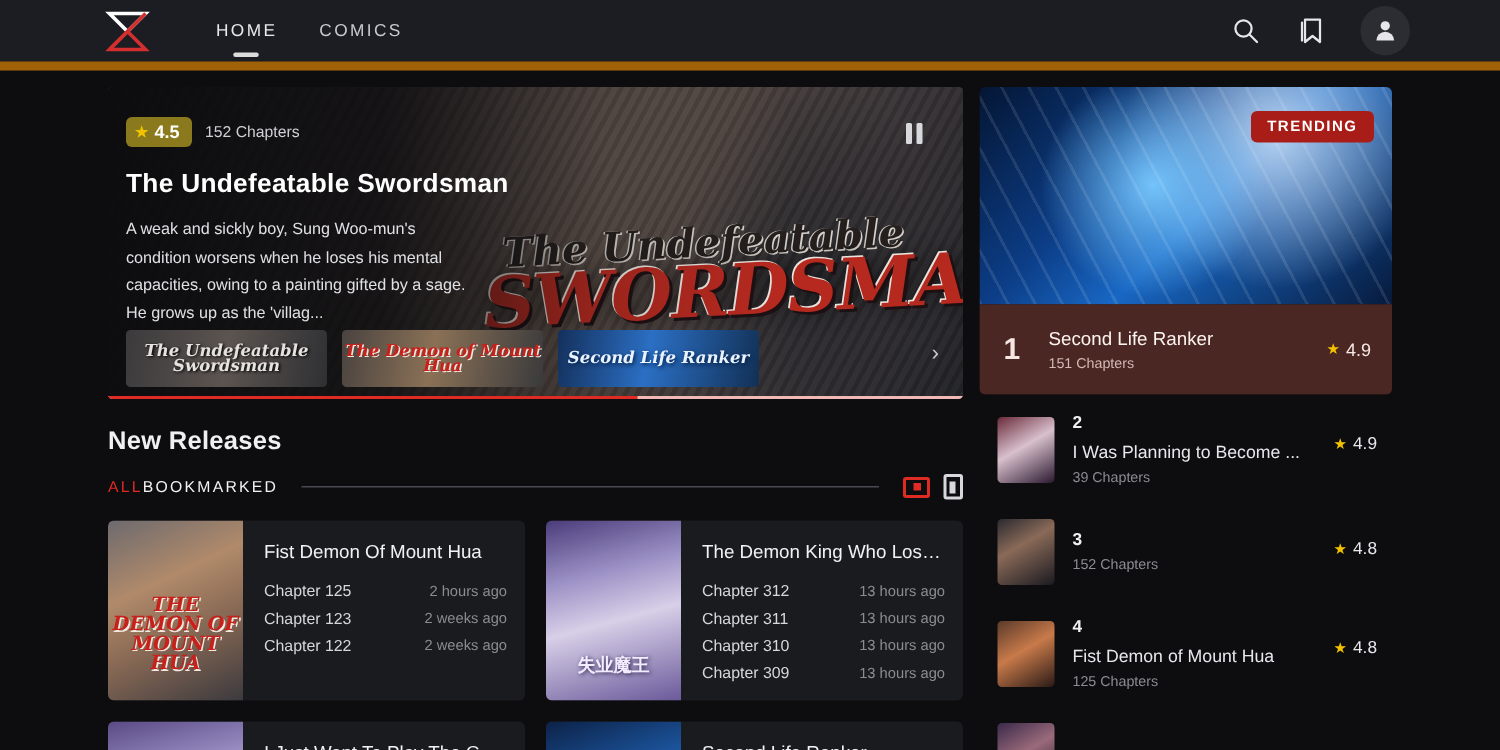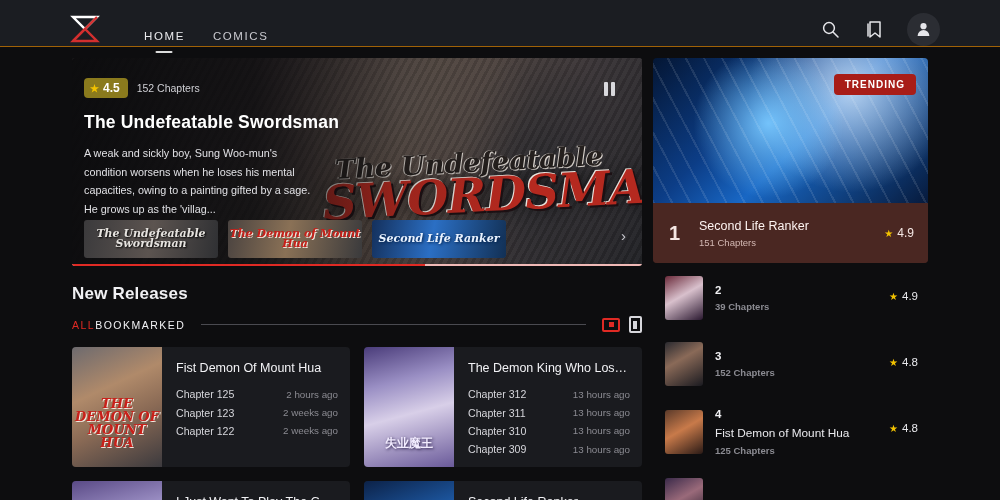--- a/index.html
+++ b/index.html
@@ -9,22 +9,22 @@
     background: #0b0b0d;
     font-family: "Liberation Sans", sans-serif;
     overflow: hidden;
   }
   .app { position: relative; width: 1000px; height: 500px; background: #0d0d0f; }
 
   
   .header {
     position: absolute; top: 0; left: 0; width: 1000px; height: 47px;
     background: #1b1d22;
-    display: flex; align-items: flex-end;
-    border-bottom: 1px solid #a16207;
+    display: flex; align-items: center;
+    border-bottom: 6px solid #a16207;
   }
   .logo-wrap { width: 46px; margin-left: 62px; display: flex; align-items: center; justify-content: center; }
   .nav { display: flex; align-items: center; margin-left: 22px; gap: 0; }
   .nav-item {
     position: relative;
     color: #e9e9ec; font-size: 11.5px; letter-spacing: 1.6px;
     padding: 4px 14px; cursor: pointer; font-weight: 400;
   }
   .nav-item.dim { color: #c9c9cf; }
   .nav-underline {
@@ -234,21 +234,21 @@
     display: flex; align-items: center; gap: 12px; padding: 11px 10px 11px 12px; cursor: pointer;
   }
   .ti-cover { width: 38px; height: 44px; border-radius: 3px; flex: none; }
   .tc1 { background: linear-gradient(150deg,#6a2a3a,#d8c0cc 45%,#2a1830); }
   .tc2 { background: linear-gradient(150deg,#2a2a30,#8a6a58 40%,#1a1a20); }
   .tc3 { background: linear-gradient(150deg,#5a3a2a,#c87a4a 45%,#2a1a16); }
   .tc4 { background: linear-gradient(150deg,#3a2a4a,#9a6a7a 45%,#1a1424); }
   .ti-mid { flex: 1; min-width: 0; }
   .ti-rank { color: #f0f0f3; font-size: 11.5px; font-weight: bold; }
   .ti-title { color: #e8e8ec; font-size: 11.8px; margin-top: 6px; white-space: nowrap; overflow: hidden; text-overflow: ellipsis; }
-  .ti-sub { color: #8b8b92; font-size: 9.5px; margin-top: 5px; font-weight: bold; }
+  .ti-sub { color: #8b8b92; font-size: 9.5px; margin-top: 5px; }
   .ti-rate { color: #e8e8ec; font-size: 11.5px; display: flex; align-items: center; gap: 4px; align-self: flex-start; margin-top: 14px; }
   .star { color: #f2c200; font-size: 10px; }
 </style>
 </head>
 <body>
 
 <div class="app">
 
   <div class="header">
     <div class="logo-wrap">
@@ -435,20 +435,21 @@
           </div>
         </div>
       </div>
 
       <div class="trend-list">
 
         <div class="trend-item">
           <div class="ti-cover tc1"></div>
           <div class="ti-mid">
             <div class="ti-rank">2</div>
+            <div class="ti-title">I Was Planning to Become ...</div>
             <div class="ti-sub">39 Chapters</div>
           </div>
           <div class="ti-rate">
             <span class="star">★</span>
             <span>4.9</span>
           </div>
         </div>
 
         <div class="trend-item">
           <div class="ti-cover tc2"></div>

